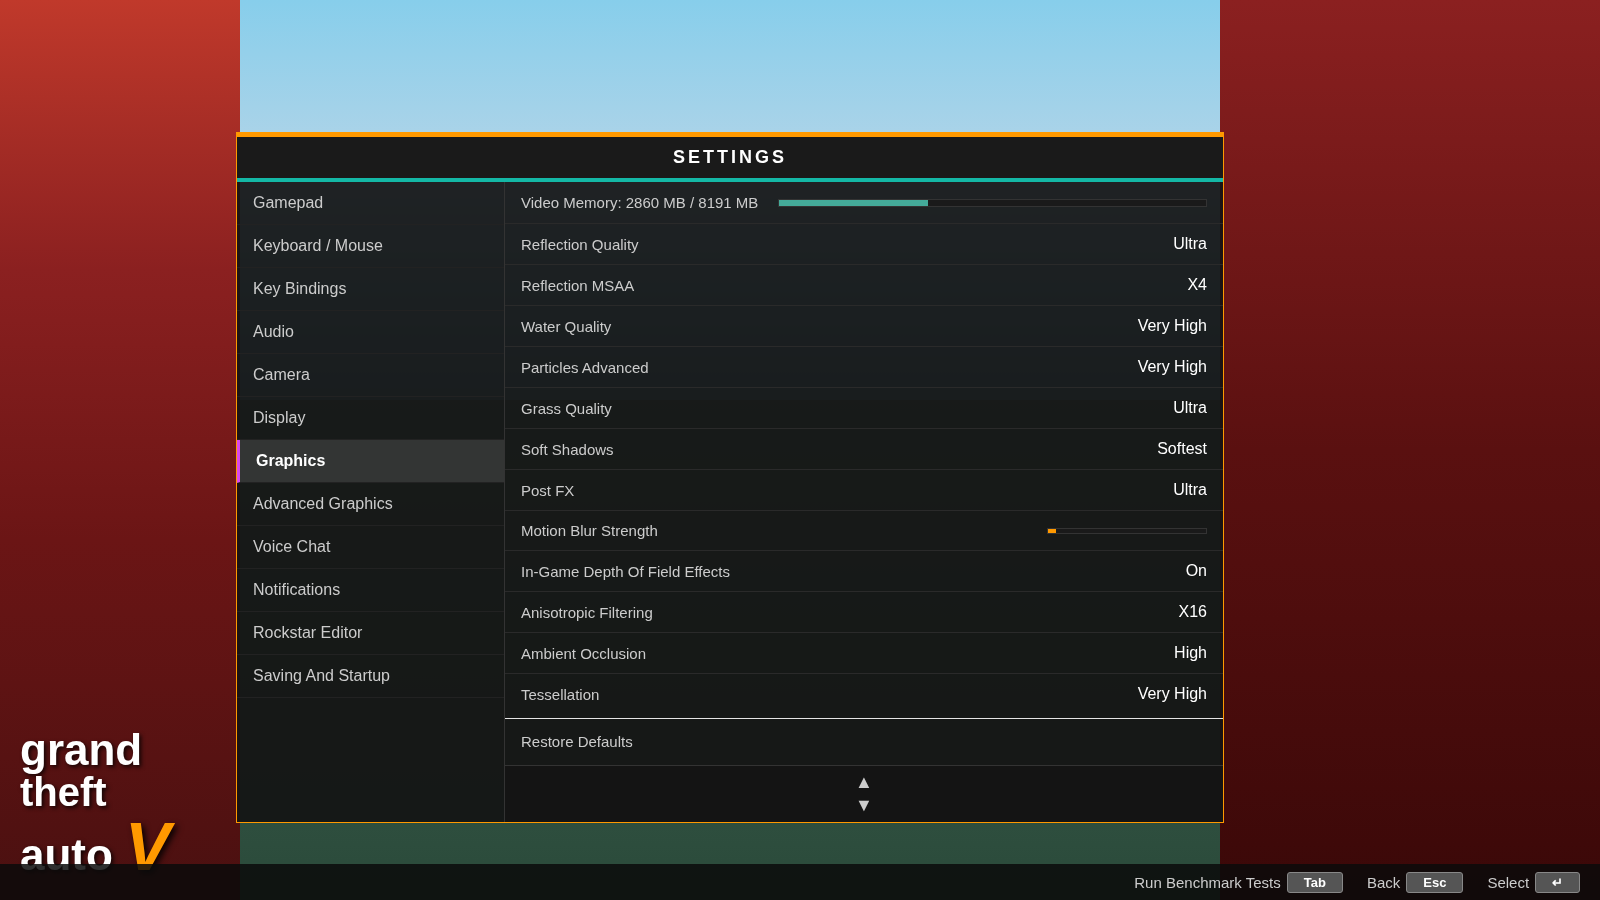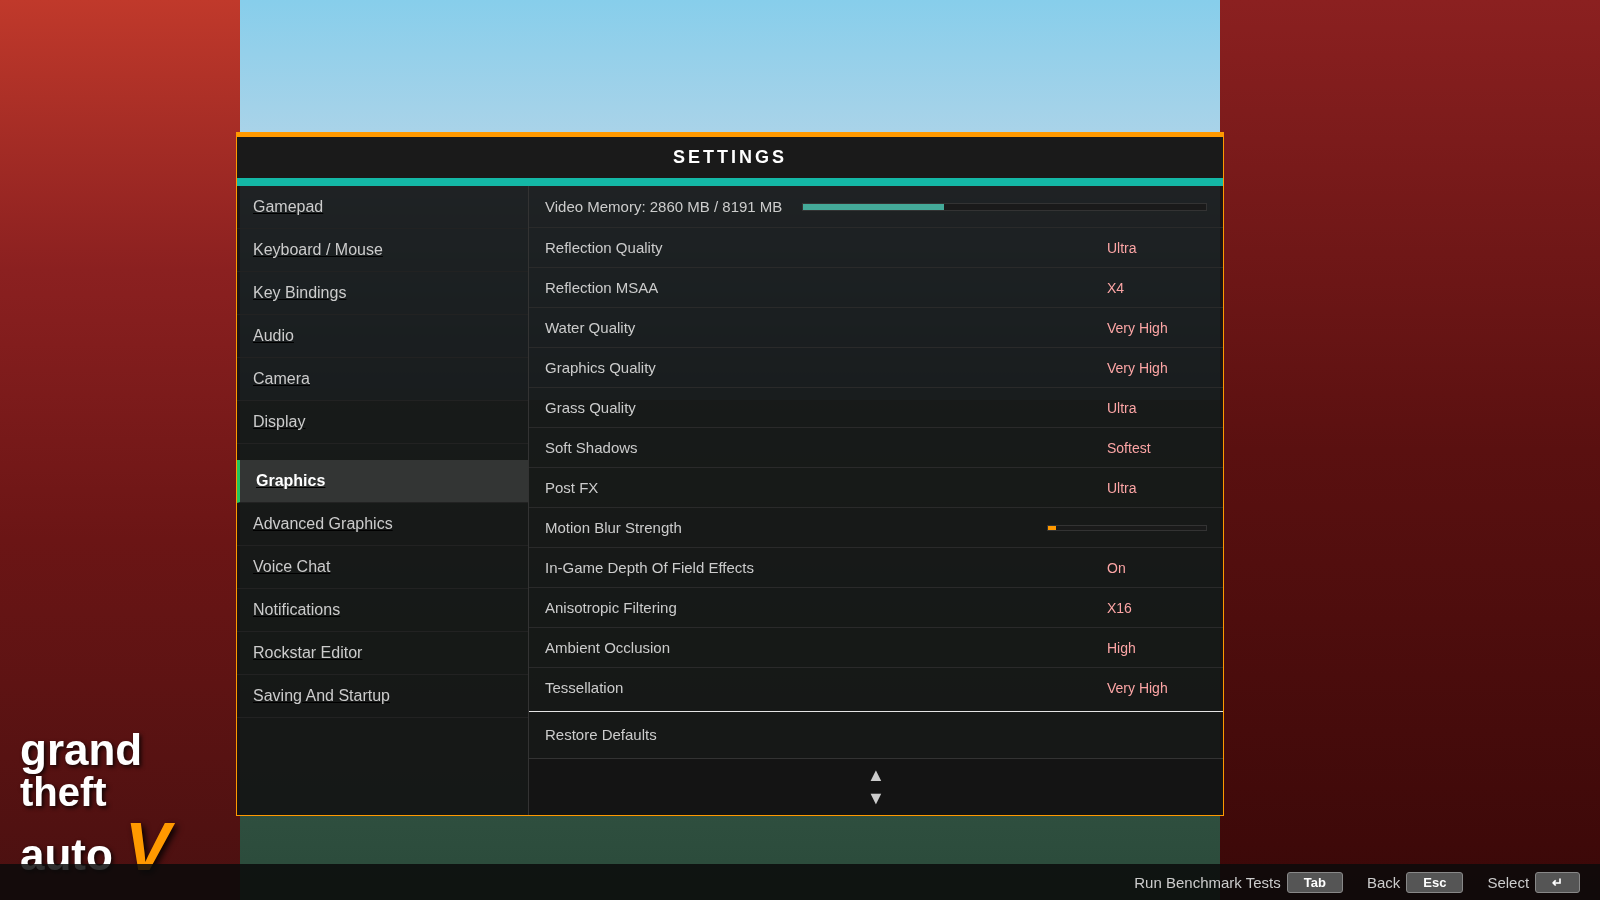--- a/index.html
+++ b/index.html
@@ -75,56 +75,54 @@
       position: absolute;
       left: 236px;
       top: 132px;
       width: 988px;
       z-index: 20;
       border: 1px solid #f90;
     }
 
     .settings-header {
       background: #1a1a1a;
-      border-bottom: 8px solid #14b8a6;
+      border-bottom: 4px solid #14b8a6;
       text-align: center;
       padding: 10px 0;
       color: white;
       font-size: 18px;
       font-weight: bold;
       letter-spacing: 3px;
     }
 
     .settings-body {
       display: flex;
       background: rgba(20, 20, 20, 0.92);
     }
 
     
     .settings-sidebar {
-      width: 292px;
+      width: 268px;
       flex-shrink: 0;
       border-right: 1px solid #333;
-      text-decoration: underline;
     }
 
     .sidebar-item {
       padding: 12px 16px;
       color: #ccc;
       font-size: 16px;
       cursor: pointer;
       border-bottom: 1px solid #222;
       transition: background 0.1s;
     }
     .sidebar-item.active {
       background: rgba(255,255,255,0.12);
       color: white;
       font-weight: bold;
-      border-left: 3px solid #22c55e;
-      margin-top: 16px;
+      border-left: 3px solid #d946ef;
     }
 
     
     .settings-content {
       flex: 1;
       overflow: hidden;
     }
 
     
     .video-memory-row {
@@ -162,23 +160,23 @@
     }
     .setting-row:last-child {
       border-bottom: none;
     }
     .setting-name {
       flex: 1;
       color: #ccc;
       font-size: 15px;
     }
     .setting-value {
-      color: #fca5a5;
-      font-size: 14px;
-      text-align: left;
+      color: #ffffff;
+      font-size: 16px;
+      text-align: right;
       min-width: 100px;
     }
 
     
     .setting-slider-container {
       width: 160px;
       height: 6px;
       background: #1a1a1a;
       border: 1px solid #333;
       position: relative;
@@ -309,21 +307,21 @@
           </div>
           <div class="setting-row">
             <span class="setting-name">Reflection MSAA</span>
             <span class="setting-value">X4</span>
           </div>
           <div class="setting-row">
             <span class="setting-name">Water Quality</span>
             <span class="setting-value">Very High</span>
           </div>
           <div class="setting-row">
-            <span class="setting-name">Graphics Quality</span>
+            <span class="setting-name">Particles Advanced</span>
             <span class="setting-value">Very High</span>
           </div>
           <div class="setting-row">
             <span class="setting-name">Grass Quality</span>
             <span class="setting-value">Ultra</span>
           </div>
           <div class="setting-row">
             <span class="setting-name">Soft Shadows</span>
             <span class="setting-value">Softest</span>
           </div>

